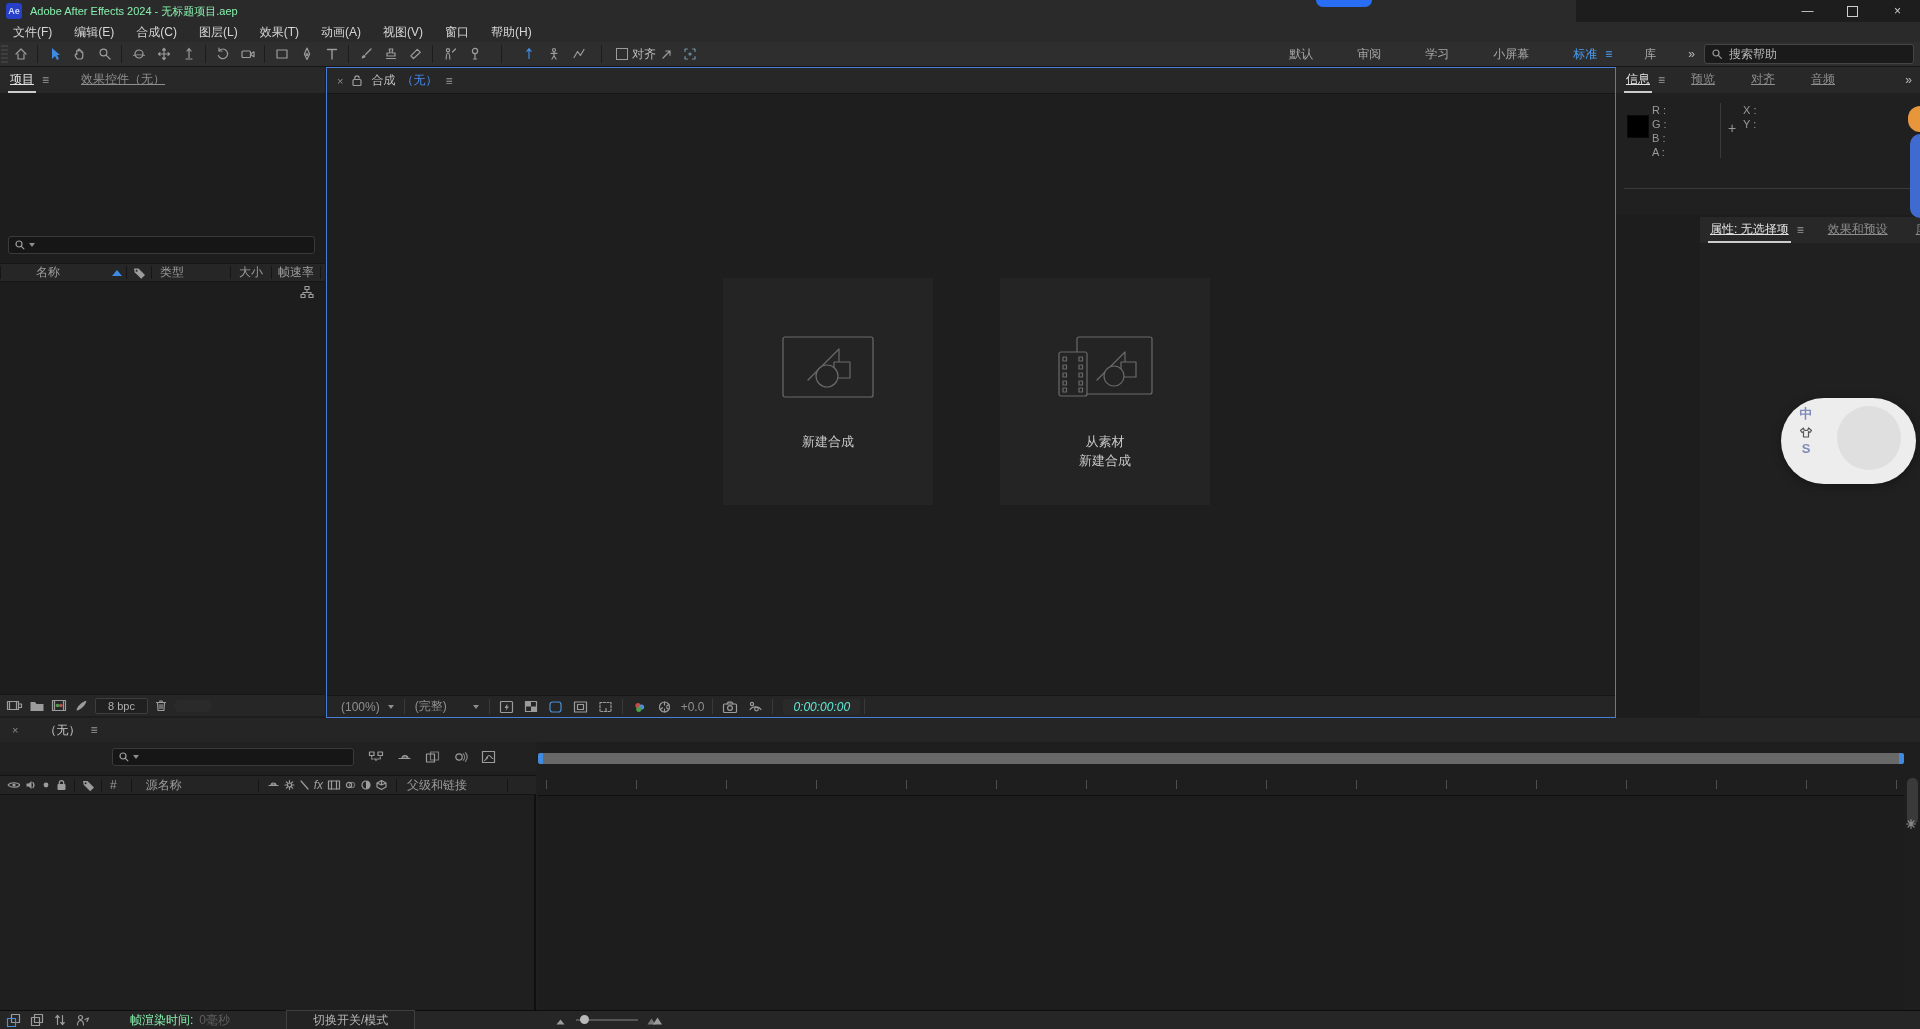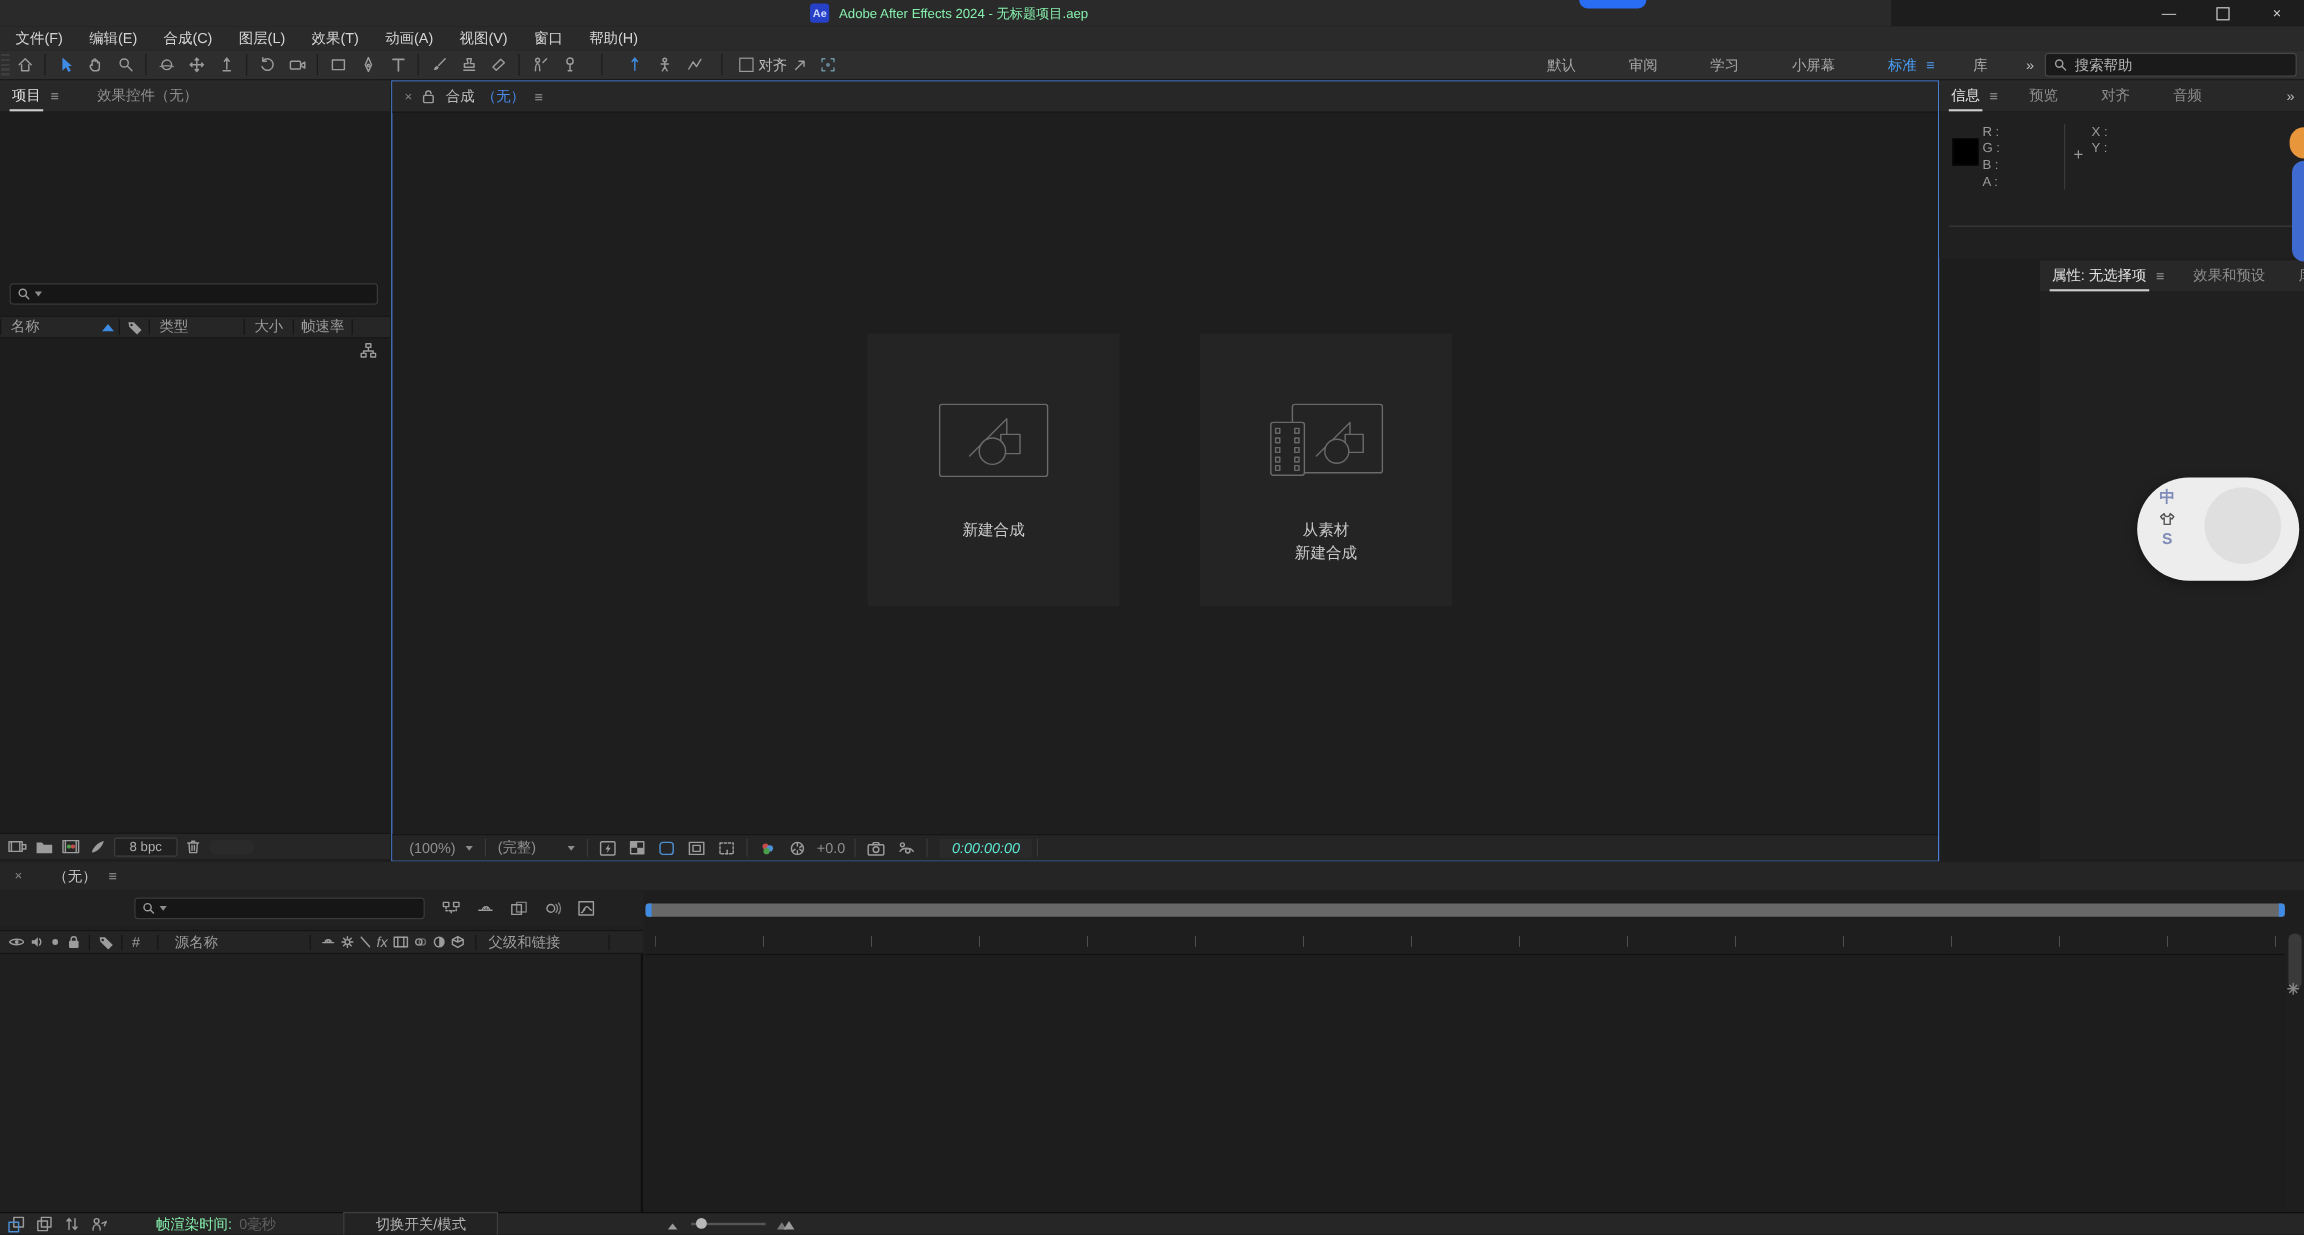--- a/index.html
+++ b/index.html
@@ -5,21 +5,21 @@
   html,body{margin:0;padding:0;background:#101010;}
   #app{position:relative;width:1920px;height:1029px;overflow:hidden;background:#1d1d1d;
        font-family:"Liberation Sans",sans-serif;color:#c8c8c8;font-size:12px;
        -webkit-font-smoothing:antialiased;}
   .p{position:absolute;}
   .ic{flex:none;display:inline-flex;align-items:center;justify-content:center;}
   .ic svg{stroke:#9c9c9c;fill:none;stroke-width:1.2;stroke-linecap:round;stroke-linejoin:round;}
   .ic svg .fl{fill:#9c9c9c;stroke:none;}
   .divv{width:1px;background:#1c1c1c;align-self:stretch;margin:3px 4px;}
   
-  .titlebar{left:0;top:0;width:1576px;height:22px;background:#2a2a2a;display:flex;align-items:center;justify-content:center;}
+  .titlebar{left:0;top:0;width:1576px;height:22px;background:#2a2a2a;display:flex;align-items:center;}
   .ae-logo{width:16px;height:16px;margin:0 8px 0 6px;border-radius:3px;background:#2640c8;
            color:#cfd8ff;font-size:9px;font-weight:bold;display:flex;align-items:center;justify-content:center;}
   .title-text{color:#86efac;font-size:11px;}
   .winbtns{position:absolute;right:0;top:0;height:22px;display:flex;}
   .winbtn{width:45px;height:22px;display:flex;align-items:center;justify-content:center;color:#cfcfcf;font-size:12px;}
   .maxglyph{width:9px;height:9px;border:1px solid #cfcfcf;}
   .notif-pill{left:1316px;top:0;width:56px;height:7px;background:#2a6df5;border-radius:0 0 8px 8px;}
   .menubar{left:0;top:22px;width:1920px;height:20px;background:#2a2a2a;display:flex;align-items:center;padding-left:2px;}
   .menu-item{padding:0 11px;color:#d6d6d6;font-size:12px;line-height:20px;}
   
@@ -34,21 +34,21 @@
   .ws-tab.active{color:#4b9ef5;padding-right:6px;}
   .ws-menu{color:#4b9ef5;padding:0 10px 0 2px;font-size:12px;}
   .ws-more{color:#bdbdbd;padding:0 10px;font-size:12px;letter-spacing:-1px;}
   .helpsearch{width:196px;height:18px;background:#1a1a1a;border:1px solid #454545;border-radius:3px;
               display:flex;align-items:center;gap:6px;padding:0 6px;margin-right:6px;color:#b5b5b5;}
   
   .panel{background:#212121;box-sizing:border-box;}
   .tabstrip{height:26px;background:#282828;display:flex;align-items:center;border-bottom:1px solid #161616;}
   .tab{padding:0 8px;color:#8e8e8e;font-size:12px;height:100%;display:flex;align-items:center;gap:6px;}
   .tab.active .tlabel{color:#e3e3e3;border-bottom:2px solid #cccccc;padding:4px 2px 3px;}
-  .tlabel{padding:4px 2px 5px;}
+  .tlabel{padding:4px 2px 5px;text-decoration:underline;}
   .hamb{color:#9a9a9a;font-size:12px;}
   .closex{color:#8a8a8a;font-size:11px;padding:0 4px;}
   .searchbox{background:#161616;border:1px solid #3a3a3a;border-radius:3px;height:16px;display:flex;align-items:center;gap:3px;padding:0 5px;}
   .caret{width:0;height:0;border-left:3px solid transparent;border-right:3px solid transparent;border-top:4px solid #8d8d8d;}
   
   .proj{left:0;top:67px;width:325px;height:649px;}
   .proj-body{position:absolute;left:0;top:26px;right:0;bottom:0;background:#1d1d1d;}
   .proj-search{position:absolute;left:8px;top:143px;width:295px;}
   .cols{position:absolute;left:0;top:170px;width:325px;height:19px;background:#262626;display:flex;align-items:center;color:#9d9d9d;border-top:1px solid #161616;border-bottom:1px solid #161616;box-sizing:border-box;}
   .colsep{width:1px;height:13px;background:#161616;}
@@ -312,21 +312,21 @@
         <span class="ic">
             <svg width="12" height="12">
               <circle cx="5" cy="5" r="3"></circle>
               <path d="M7.3 7.3l2.6 2.6"></path>
             </svg>
           </span>
         <span class="caret"></span>
       </div>
       <div class="cols">
         <span class="colsep"></span>
-        <span style="padding:0 8px;">名称</span>
+        <span style="padding:0 8px;margin-left:27px;">名称</span>
         <span class="sortarrow" style="margin-left:44px;"></span>
         <span class="colsep"></span>
         <span class="ic" style="padding:0 5px;">
             <svg width="14" height="14">
               <path class="fl" d="M2 2.5h4.5L13 9l-3.8 3.8L2.7 6.3z"></path>
               <circle cx="4.6" cy="4.8" r="1" fill="#262626" stroke="none"></circle>
             </svg>
           </span>
         <span class="colsep"></span>
         <span style="padding:0 8px;">类型</span>

